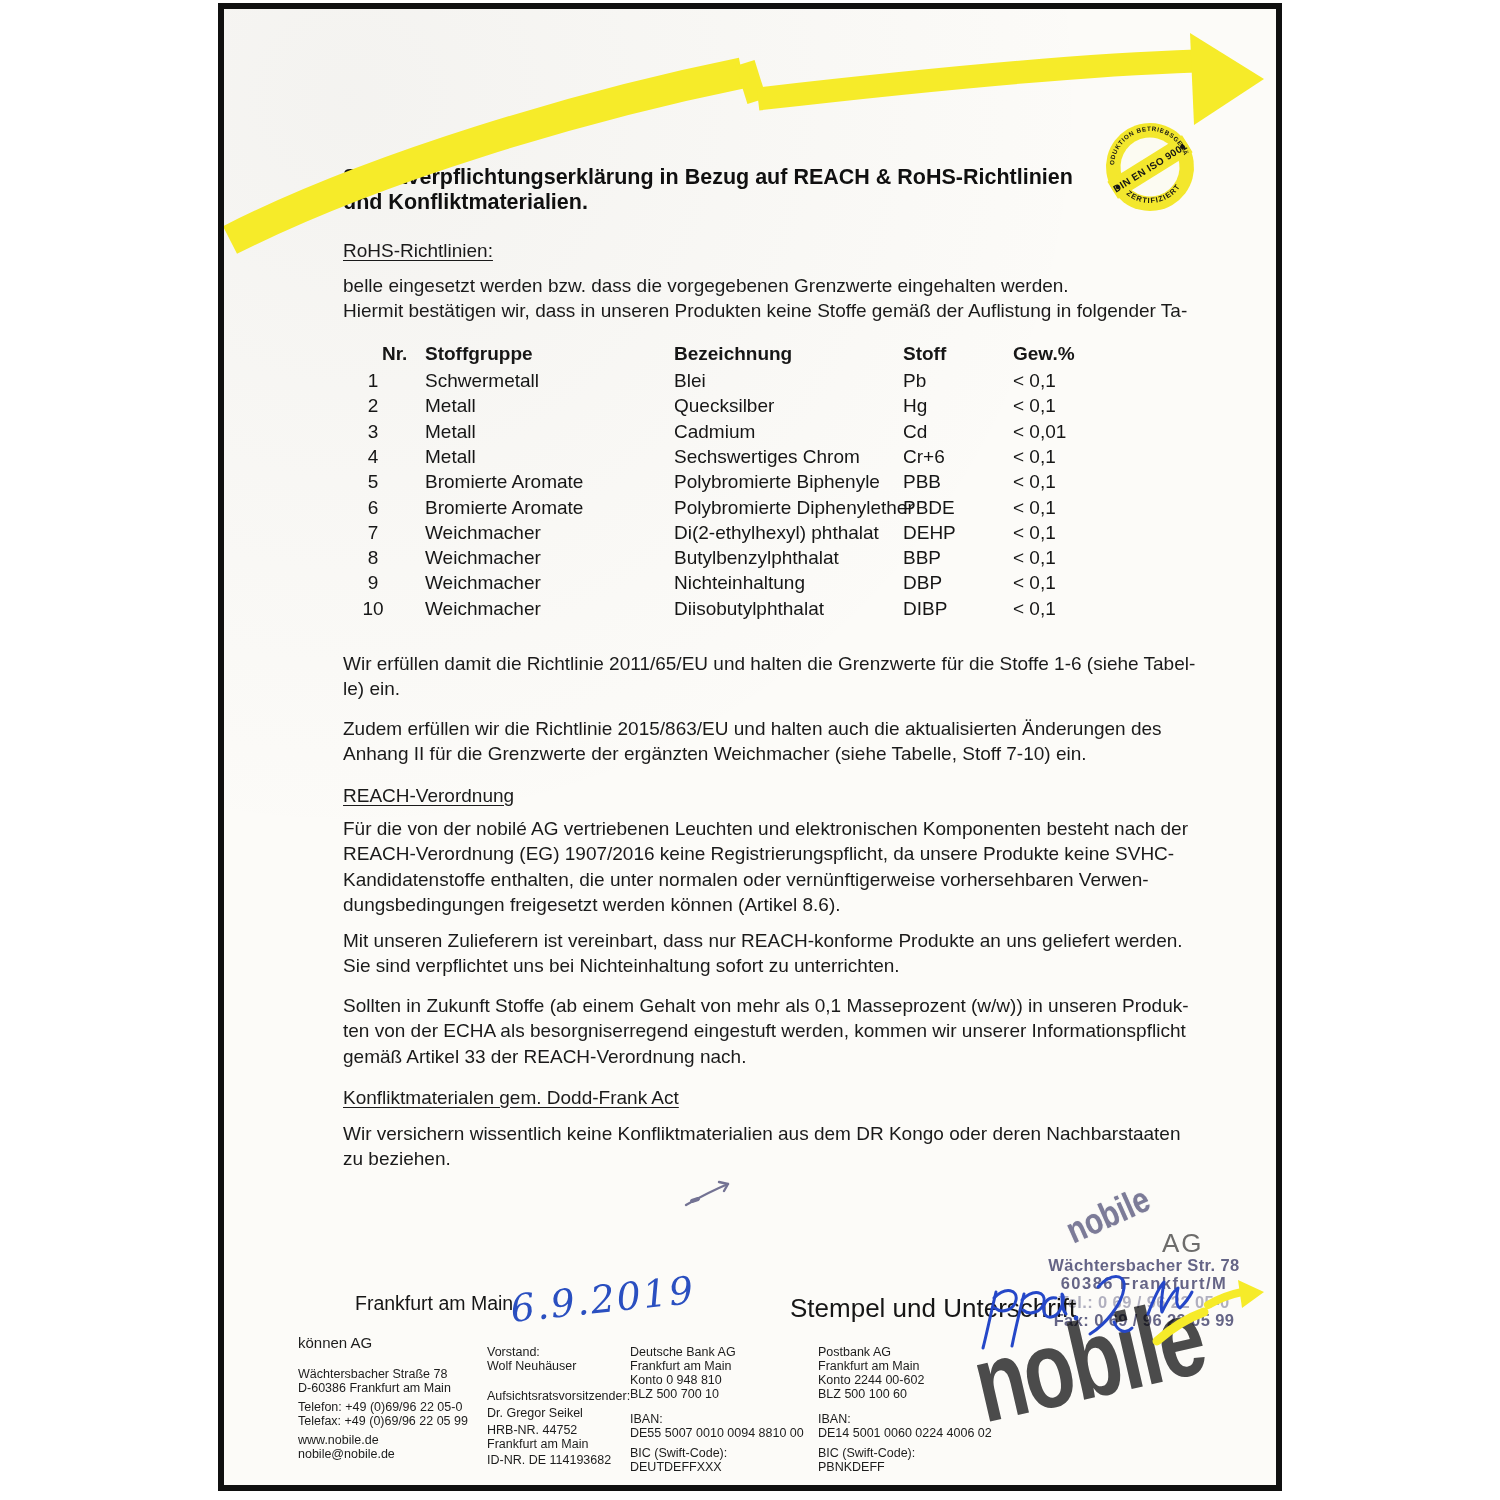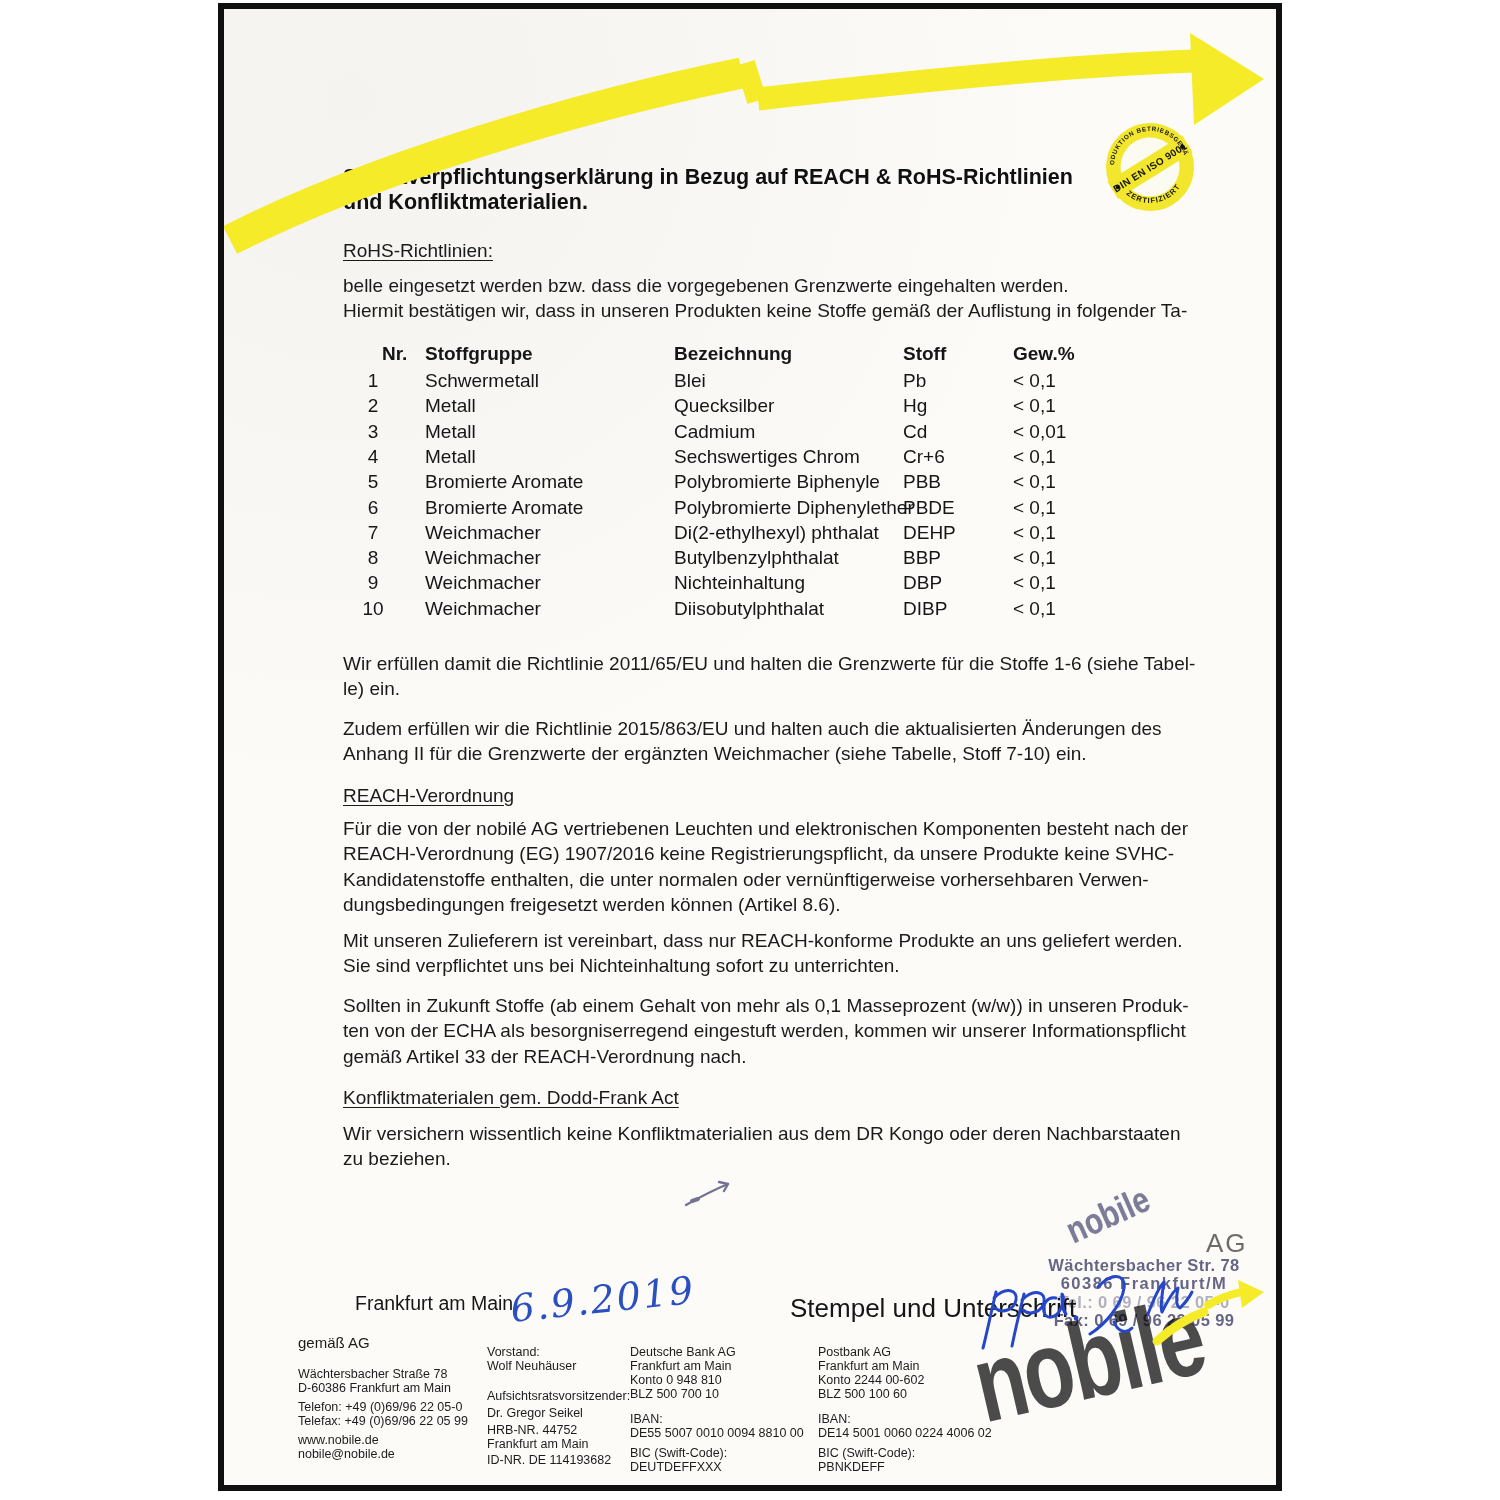--- a/index.html
+++ b/index.html
@@ -35,21 +35,21 @@
   .stamp{
     position:absolute;left:566px;top:1171px;width:280px;height:170px;
     color:#51517a;z-index:4;mix-blend-mode:multiply;opacity:0.88;
   }
   .stamp .s-word{
     position:absolute;left:258px;top:14px;width:120px;text-align:center;
     font-weight:bold;font-size:36px;letter-spacing:0px;
     transform:rotate(-24deg) scale(0.82,1);transform-origin:center;
     text-shadow:0 0 1px rgba(81,81,122,0.6);opacity:0.85;
   }
-  .stamp .s-ag{position:absolute;left:372px;top:48px;font-size:26px;letter-spacing:2px;color:#5a5a5a;margin-left:44px;}
+  .stamp .s-ag{position:absolute;left:372px;top:48px;font-size:26px;letter-spacing:2px;color:#5a5a5a;}
   .s-addr{position:absolute;left:224px;width:260px;text-align:center;font-weight:bold;font-size:16.5px;letter-spacing:0.4px;white-space:nowrap;}
   .s-street{top:76px;}
   .s-city{top:94px;letter-spacing:1.5px;}
   .s-tel{top:113px;opacity:0.5;}
   .s-fax{top:131px;}
   
   .fcol{position:absolute;font-size:12.5px;color:#1c1c1c;z-index:3;}
   .fline{line-height:14px;white-space:nowrap;}
   .f-name{font-size:15px;line-height:16px;}
   .g16{margin-top:16px;} .g7{margin-top:11px;} .g6{margin-top:6px;} .g5{margin-top:5px;} .g3{margin-top:3px;} .g2{margin-top:2px;}
@@ -207,21 +207,21 @@
     <div class="s-ag">AG</div>
     <div class="s-addr s-street">Wächtersbacher Str. 78</div>
     <div class="s-addr s-city">60386 Frankfurt/M</div>
     <div class="s-addr s-tel">Tel.: 0 69 / 96 22 05-0</div>
     <div class="s-addr s-fax">Fax: 0 69 / 96 22 05 99</div>
   </div>
 
   <div class="biglogo">nobile</div>
 
   <div class="fcol" style="left:74px;top:1326px">
-    <div class="fline f-name">gemäß AG</div>
+    <div class="fline f-name">können AG</div>
     <div class="fline g16">Wächtersbacher Straße 78</div>
     <div class="fline">D-60386 Frankfurt am Main</div>
     <div class="fline g5">Telefon: +49 (0)69/96 22 05-0</div>
     <div class="fline">Telefax: +49 (0)69/96 22 05 99</div>
     <div class="fline g5">www.nobile.de</div>
     <div class="fline">nobile@nobile.de</div>
   </div>
 
   <div class="fcol" style="left:263px;top:1336px">
     <div class="fline">Vorstand:</div>

